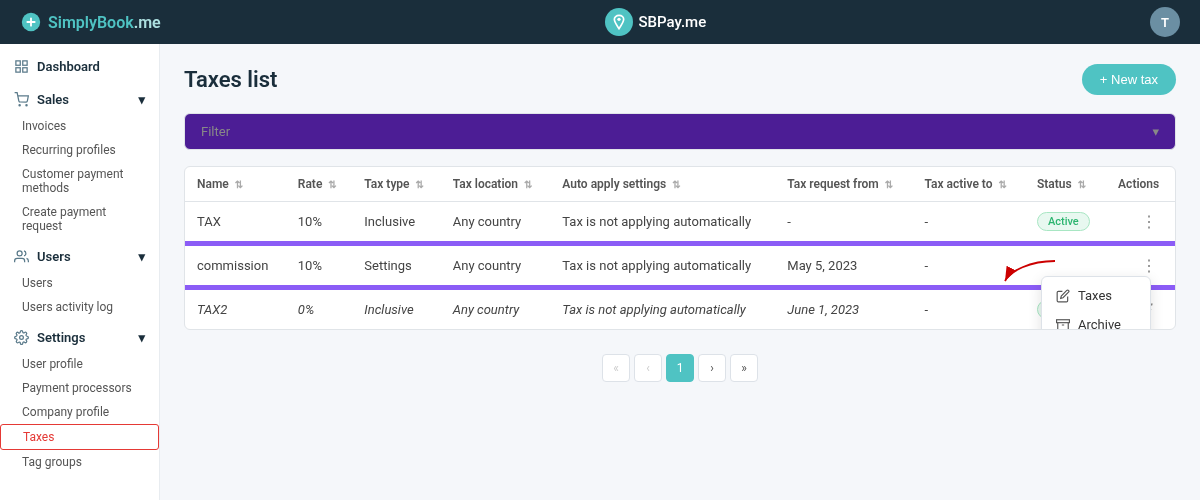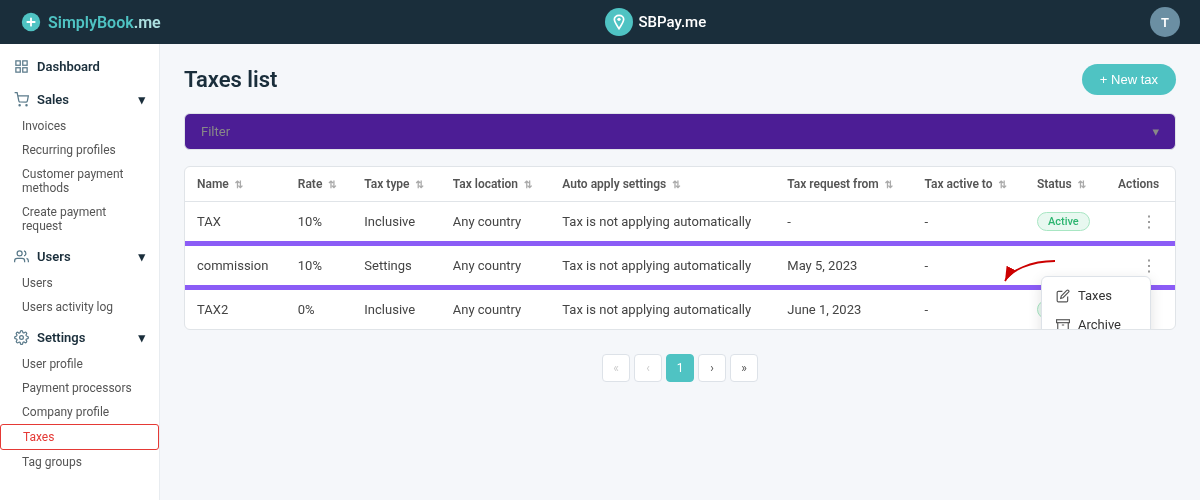--- a/index.html
+++ b/index.html
@@ -46,21 +46,21 @@
     .filter-label { color: #888; font-size: 13px; }
     .filter-chevron { color: #888; }
 
     
     .table-container { background: white; border: 1px solid #e0e4e8; border-radius: 6px; overflow: hidden; }
     table { width: 100%; border-collapse: collapse; }
     thead tr { border-bottom: 1.5px solid #e0e4e8; }
     th { padding: 10px 12px; text-align: left; font-size: 12px; font-weight: 600; color: #555; white-space: nowrap; }
     th .sort-icon { display: inline-block; margin-left: 3px; color: #aaa; font-size: 10px; }
     td { padding: 10px 12px; font-size: 13px; color: #444; border-bottom: 5px solid #8b5cf6; vertical-align: middle; }
-    tr:last-child td { border-bottom: none; }
+    tr:last-child td { border-bottom: none; font-style: italic; }
     .badge-active { background: #e8f8f0; color: #2db570; border: 1px solid #a8e6c3; border-radius: 12px; padding: 2px 10px; font-size: 11px; font-weight: 500; display: inline-block; }
     .actions-cell { position: relative; text-align: right; }
     .three-dots { cursor: pointer; color: #888; font-size: 16px; padding: 2px 6px; border-radius: 3px; }
 
     
     .dropdown-menu { position: absolute; right: 24px; top: 30px; background: white; border: 1px solid #dde2e8; border-radius: 6px; box-shadow: 0 4px 14px rgba(0,0,0,0.12); z-index: 100; min-width: 110px; padding: 4px 0; }
     .dropdown-item { display: flex; align-items: center; gap: 8px; padding: 7px 14px; font-size: 13px; color: #333; cursor: pointer; }
     .dropdown-item svg { width: 14px; height: 14px; color: #555; }
 
     

